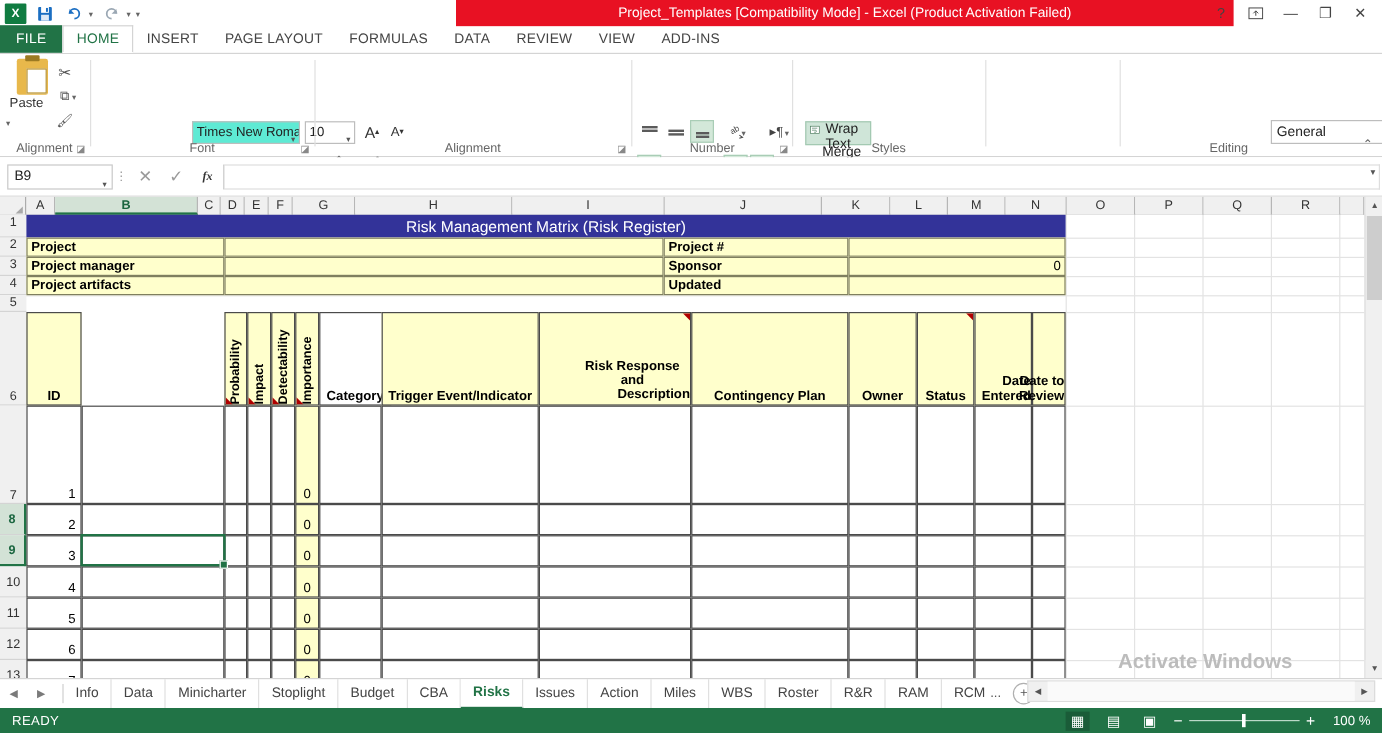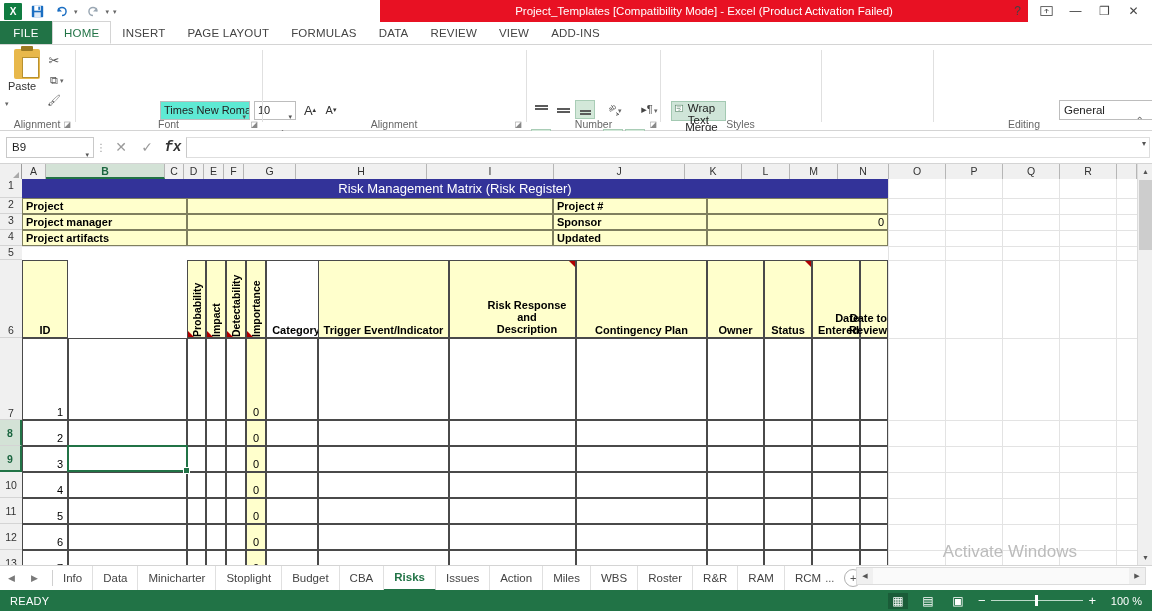--- a/index.html
+++ b/index.html
@@ -146,21 +146,21 @@
     background: #fff; border-bottom: 1px solid #d4d4d4;
     display: flex; align-items: center;
   }
   .namebox {
     margin-left: 6px; width: 88px; height: 21px; border: 1px solid #c9c9c9; background: #fff;
     font-size: 11.5px; color: #222; padding: 0 14px 0 5px; line-height: 19px; position: relative;
   }
   .nb-arrow { position: absolute; right: 4px; top: 7px; font-size: 7px; color: #555; }
   .fb-dots { width: 14px; text-align: center; font-size: 10px; color: #999; }
   .fb-btn { width: 26px; height: 22px; display: flex; align-items: center; justify-content: center; font-size: 14px; color: #9a9a9a; }
-  .fb-fx { font-style: italic; font-family: Liberation Mono, monospace; font-weight: bold; color: #333; font-size: 14px; }
+  .fb-fx { font-style: italic; font-family: Liberation Serif, serif; font-weight: bold; color: #333; font-size: 10px; }
   .fb-input {
     flex: 1; height: 21px; border: 1px solid #dedede; border-left: 1px solid #c9c9c9;
     background: #fff; margin-right: 2px; font-size: 11.5px; padding: 0 16px 0 4px; line-height: 19px;
     position: relative;
   }
   .fb-expand { position: absolute; right: 6px; top: 139px; font-size: 8px; color: #555; }
 
   
   .gridwrap {
     position: absolute; top: 164px; left: 0; width: 1152px; height: 401px;
@@ -206,42 +206,42 @@
   .cream { background: #ffffcc; }
   .bord { border: 1px solid #7f7f5f; }
   .bordk { border: 1px solid #4a4a4a; }
   .lbl { padding-left: 3px; font-weight: bold; font-size: 11px; }
   .vhdr {
     writing-mode: vertical-rl; transform: rotate(180deg);
     font-weight: bold; font-size: 10.5px; justify-content: flex-start;
     align-items: center; padding-bottom: 2px;
   }
   .chdr { font-weight: bold; font-size: 11px; justify-content: center; text-align: center; align-items: flex-end; padding-bottom: 1px; }
-  .chdr.mid { align-items: center; padding-left: 29px; }
+  .chdr.mid { align-items: flex-end; padding-left: 29px; }
   .cmt:after {
     content: ''; position: absolute; right: 0; top: 0;
     border-right: 6px solid #b00000; border-bottom: 6px solid transparent;
   }
   .selbox {
     position: absolute; border: 2px solid #217346; pointer-events: none;
   }
   .selbox:after {
     content: ''; position: absolute; right: -4px; bottom: -4px; width: 5px; height: 5px;
     background: #217346; border: 1px solid #fff;
   }
   .vscroll {
     position: absolute; right: 0; top: 0; width: 15px; height: 401px; background: #f0f0f0;
     border-left: 1px solid #dcdcdc;
   }
   .vs-up, .vs-dn { width: 15px; height: 15px; display: flex; align-items: center; justify-content: center; font-size: 7px; color: #555; background: #f0f0f0; }
   .vs-thumb { position: absolute; top: 16px; left: 1px; width: 13px; height: 70px; background: #cdcdcd; }
 
   .watermark {
     position: absolute; right: 75px; top: 378px; color: #bcbcbc; font-size: 17px;
-    pointer-events: none; white-space: nowrap;
+    pointer-events: none; white-space: nowrap; font-weight: bold;
   }
 
   
   .sheetbar {
     position: absolute; top: 565px; left: 0; width: 1152px; height: 25px;
     background: #fff; border-top: 1px solid #d4d4d4; display: flex; align-items: center;
   }
   .nav-arrows { display: flex; align-items: center; width: 52px; padding-left: 8px; gap: 16px; }
   .nav-ar { font-size: 9px; color: #7a7a7a; }
   .tabdiv { width: 1px; height: 16px; background: #d0d0d0; }

